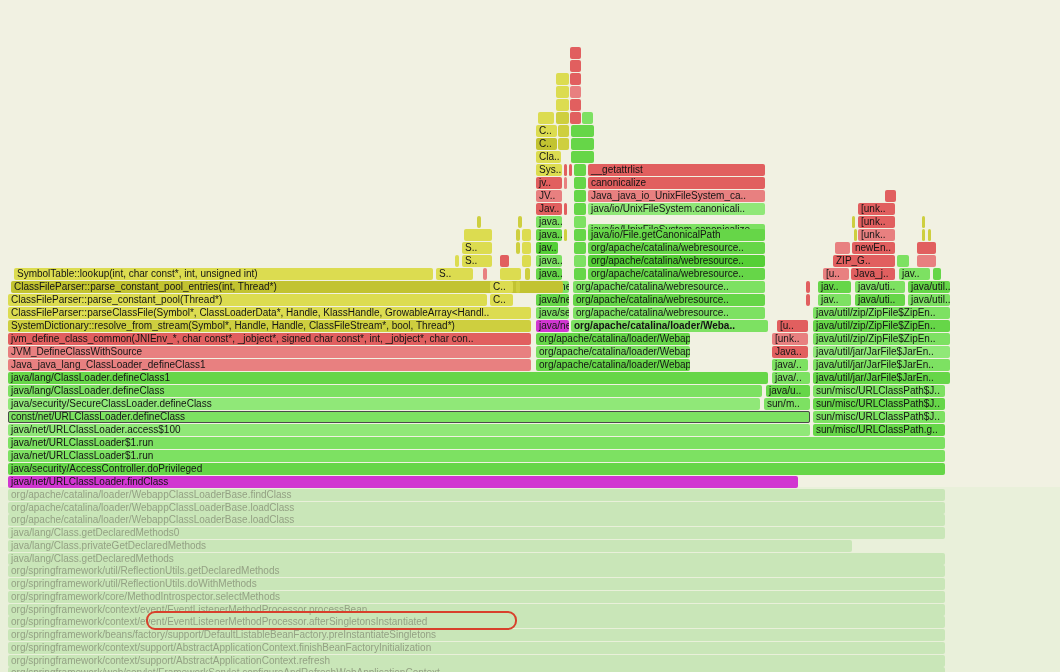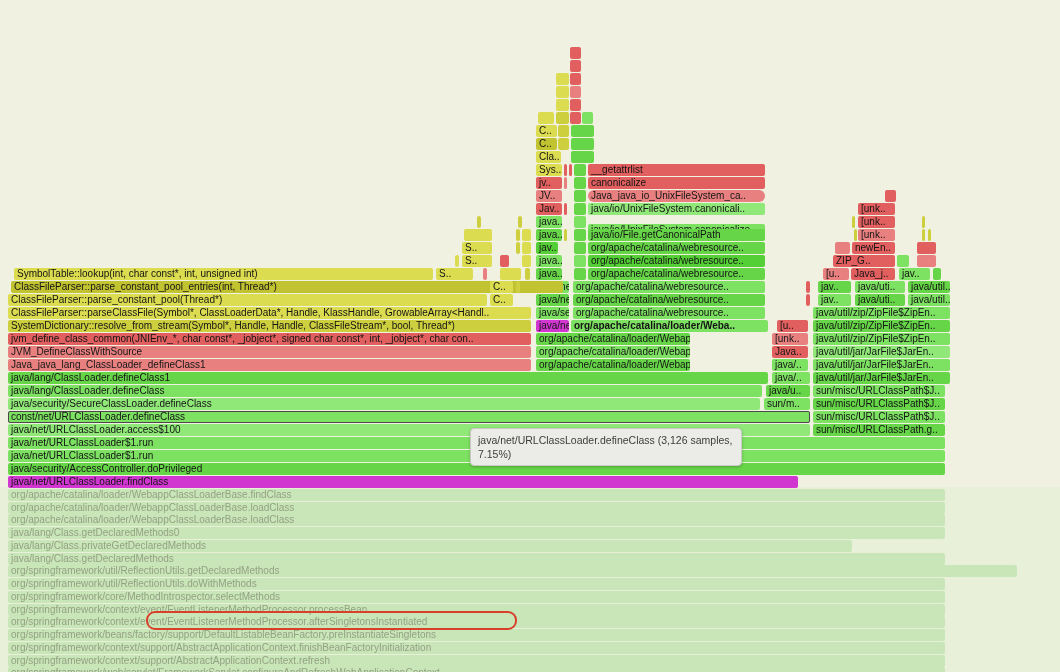--- a/index.html
+++ b/index.html
@@ -49,21 +49,21 @@
       <div class="frame sliver" style="left: 564px; top: 164px; width: 3px; background: rgb(225, 95, 95);"></div>
       <div class="frame sliver" style="left: 569px; top: 164px; width: 3px; background: rgb(225, 95, 95);"></div>
       <div class="frame" style="left: 574px; top: 164px; width: 12px; background: rgb(102, 214, 72);"></div>
       <div class="frame" style="left: 588px; top: 164px; width: 177px; background: rgb(225, 95, 95);">__getattrlist</div>
       <div class="frame" style="left: 536px; top: 177px; width: 26px; background: rgb(225, 95, 95);">jv..</div>
       <div class="frame sliver" style="left: 564px; top: 177px; width: 3px; background: rgb(232, 128, 128);"></div>
       <div class="frame" style="left: 574px; top: 177px; width: 12px; background: rgb(102, 214, 72);"></div>
       <div class="frame" style="left: 588px; top: 177px; width: 177px; background: rgb(225, 95, 95);">canonicalize</div>
       <div class="frame" style="left: 536px; top: 190px; width: 26px; background: rgb(232, 128, 128);">JV..</div>
       <div class="frame" style="left: 574px; top: 190px; width: 12px; background: rgb(102, 214, 72);"></div>
-      <div class="frame" style="left: 588px; top: 190px; width: 177px; background: rgb(232, 128, 128); border-radius: 6px;">Java_java_io_UnixFileSystem_ca..</div>
+      <div class="frame" style="left: 588px; top: 190px; width: 177px; background: rgb(232, 128, 128);">Java_java_io_UnixFileSystem_ca..</div>
       <div class="frame" style="left: 885px; top: 190px; width: 11px; background: rgb(225, 95, 95);"></div>
       <div class="frame" style="left: 536px; top: 203px; width: 26px; background: rgb(225, 95, 95);">Jav..</div>
       <div class="frame sliver" style="left: 564px; top: 203px; width: 3px; background: rgb(225, 95, 95);"></div>
       <div class="frame" style="left: 574px; top: 203px; width: 12px; background: rgb(102, 214, 72);"></div>
       <div class="frame" style="left: 588px; top: 203px; width: 177px; background: rgb(144, 232, 120);">java/io/UnixFileSystem.canonicali..</div>
       <div class="frame" style="left: 858px; top: 203px; width: 37px; background: rgb(225, 95, 95);">[unk..</div>
       <div class="frame" style="left: 536px; top: 216px; width: 26px; background: rgb(125, 225, 98);">java..</div>
       <div class="frame" style="left: 574px; top: 216px; width: 12px; background: rgb(125, 225, 98);"></div>
       <div class="frame" style="left: 588px; top: 216px; width: 177px; background: rgb(125, 225, 98); margin-top: 8px;">java/io/UnixFileSystem.canonicalize</div>
       <div class="frame sliver" style="left: 852px; top: 216px; width: 3px; background: rgb(206, 207, 63);"></div>
@@ -167,25 +167,24 @@
       <div class="frame" style="left: 8px; top: 437px; width: 937px; background: rgb(125, 225, 98);">java/net/URLClassLoader$1.run</div>
       <div class="frame" style="left: 8px; top: 450px; width: 937px; background: rgb(125, 225, 98);">java/net/URLClassLoader$1.run</div>
       <div class="frame" style="left: 8px; top: 463px; width: 937px; background: rgb(102, 214, 72);">java/security/AccessController.doPrivileged</div>
       <div class="frame" style="left: 8px; top: 476px; width: 790px; background: rgb(209, 54, 209);">java/net/URLClassLoader.findClass</div>
       <div class="frame dim" style="left: 8px; top: 489px; width: 937px; background: rgb(201, 230, 184);">org/apache/catalina/loader/WebappClassLoaderBase.findClass</div>
       <div class="frame dim" style="left: 8px; top: 502px; width: 937px; background: rgb(201, 230, 184);">org/apache/catalina/loader/WebappClassLoaderBase.loadClass</div>
       <div class="frame dim" style="left: 8px; top: 514px; width: 937px; background: rgb(201, 230, 184);">org/apache/catalina/loader/WebappClassLoaderBase.loadClass</div>
       <div class="frame dim" style="left: 8px; top: 527px; width: 937px; background: rgb(201, 230, 184);">java/lang/Class.getDeclaredMethods0</div>
       <div class="frame dim" style="left: 8px; top: 540px; width: 844px; background: rgb(201, 230, 184);">java/lang/Class.privateGetDeclaredMethods</div>
       <div class="frame dim" style="left: 8px; top: 553px; width: 937px; background: rgb(201, 230, 184);">java/lang/Class.getDeclaredMethods</div>
-      <div class="frame dim" style="left: 8px; top: 565px; width: 1009px; background: rgb(201, 230, 184);">org/springframework/util/ReflectionUtils.getDeclaredMethods</div>
+      <div class="frame dim" style="left: 8px; top: 565px; width: 937px; background: rgb(201, 230, 184);">org/springframework/util/ReflectionUtils.getDeclaredMethods</div>
       <div class="frame dim" style="left: 8px; top: 578px; width: 937px; background: rgb(201, 230, 184);">org/springframework/util/ReflectionUtils.doWithMethods</div>
       <div class="frame dim" style="left: 8px; top: 591px; width: 937px; background: rgb(201, 230, 184);">org/springframework/core/MethodIntrospector.selectMethods</div>
       <div class="frame dim" style="left: 8px; top: 604px; width: 937px; background: rgb(201, 230, 184);">org/springframework/context/event/EventListenerMethodProcessor.processBean</div>
       <div class="frame dim" style="left: 8px; top: 616px; width: 937px; background: rgb(201, 230, 184);">org/springframework/context/event/EventListenerMethodProcessor.afterSingletonsInstantiated</div>
       <div class="frame dim" style="left: 8px; top: 629px; width: 937px; background: rgb(201, 230, 184);">org/springframework/beans/factory/support/DefaultListableBeanFactory.preInstantiateSingletons</div>
       <div class="frame dim" style="left: 8px; top: 642px; width: 937px; background: rgb(201, 230, 184);">org/springframework/context/support/AbstractApplicationContext.finishBeanFactoryInitialization</div>
       <div class="frame dim" style="left: 8px; top: 655px; width: 937px; background: rgb(201, 230, 184);">org/springframework/context/support/AbstractApplicationContext.refresh</div>
       <div class="frame dim" style="left: 8px; top: 667px; width: 937px; background: rgb(201, 230, 184);">org/springframework/web/servlet/FrameworkServlet.configureAndRefreshWebApplicationContext</div>
     </div>
   <div id="annotation-box"></div>
-  <div id="tooltip">java/net/URLClassLoader.defineClass (3,126 samples, 7.15%)</div>
 </div>
 
 </body></html>

